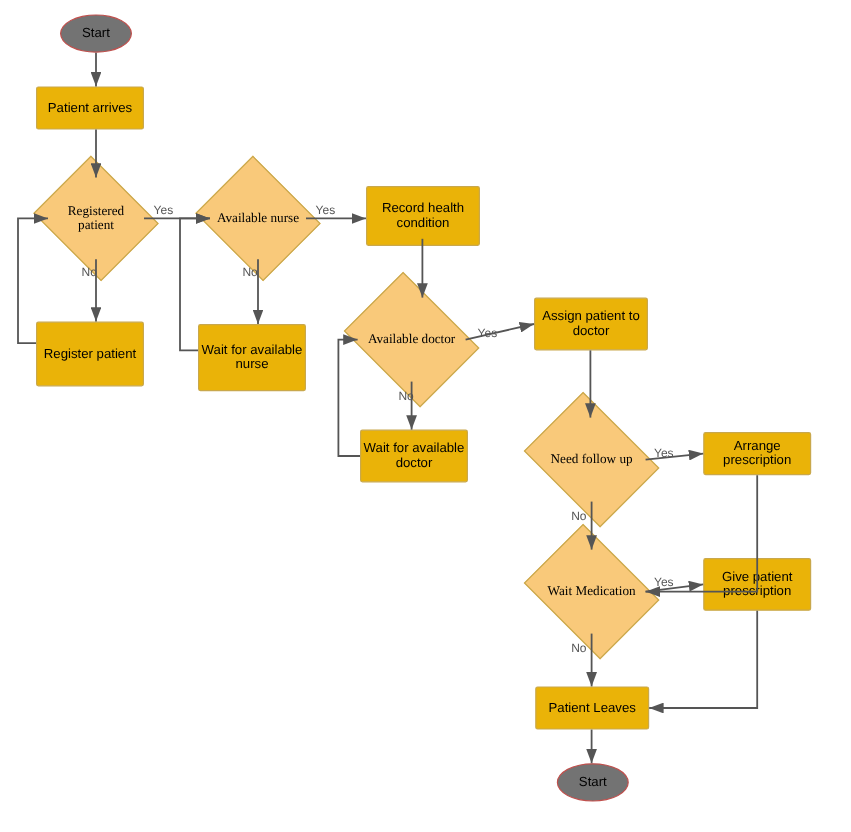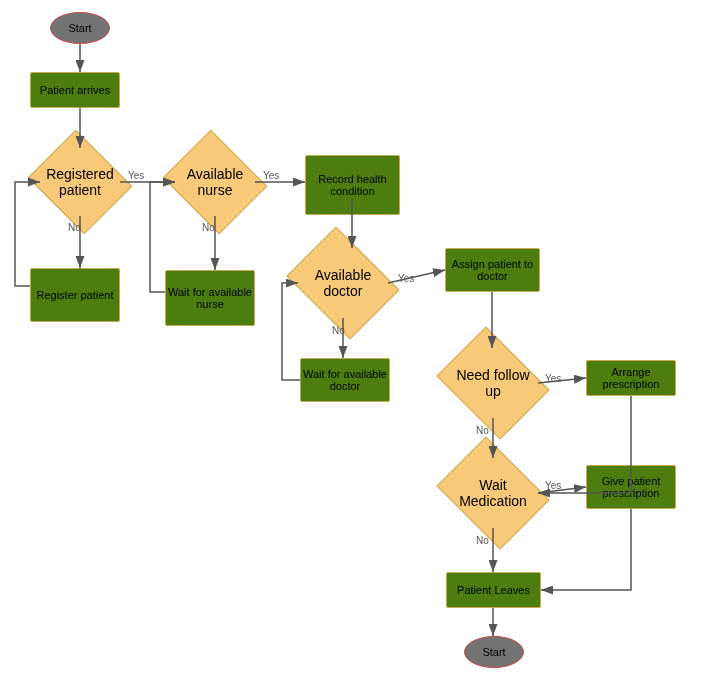--- a/index.html
+++ b/index.html
@@ -32,21 +32,21 @@
       text-align: center;
       font-size: 11px;
       font-weight: normal;
     }
     .oval {
       border-radius: 50%;
       background: #737373;
       border: 1.5px solid #c0504d;
     }
     .rect {
-      background: #4d7c0f;
+      background: #eab308;
       border: 1.5px solid #c9a84c;
       border-radius: 2px;
     }
     .diamond-wrap {
       position: absolute;
       display: flex;
       align-items: center;
       justify-content: center;
     }
     .diamond {
@@ -55,22 +55,23 @@
       background: #f9c97a;
       border: 1.5px solid #c9a84c;
       transform: rotate(45deg);
       position: absolute;
       top: 0; left: 0;
     }
     .diamond-text {
       position: relative;
       z-index: 2;
       text-align: center;
-      font-size: 14px;
+      font-size: 11px;
       padding: 2px;
+      font-family: Liberation Serif, serif;
     }
     .label {
       position: absolute;
       font-size: 10px;
       color: #555;
     }
   </style>
 </head>
 <body>
 
@@ -87,21 +88,21 @@
 
   <div class="node rect" style="width:90px;height:54px;left:30px;top:268px;">Register patient</div>
 
   <div class="diamond-wrap node" style="width:80px;height:68px;left:175px;top:148px;">
     <div class="diamond"></div>
     <div class="diamond-text">Available nurse</div>
   </div>
 
   <div class="node rect" style="width:90px;height:56px;left:165px;top:270px;">Wait for available nurse</div>
 
-  <div class="node rect" style="width:95px;height:60px;left:305px;top:155px;">Record health condition</div>
+  <div class="node rect" style="width:95px;height:50px;left:305px;top:155px;">Record health condition</div>
 
   <div class="diamond-wrap node" style="width:90px;height:70px;left:298px;top:248px;">
     <div class="diamond"></div>
     <div class="diamond-text">Available doctor</div>
   </div>
 
   <div class="node rect" style="width:90px;height:44px;left:300px;top:358px;">Wait for available doctor</div>
 
   <div class="node rect" style="width:95px;height:44px;left:445px;top:248px;">Assign patient to doctor</div>
 

